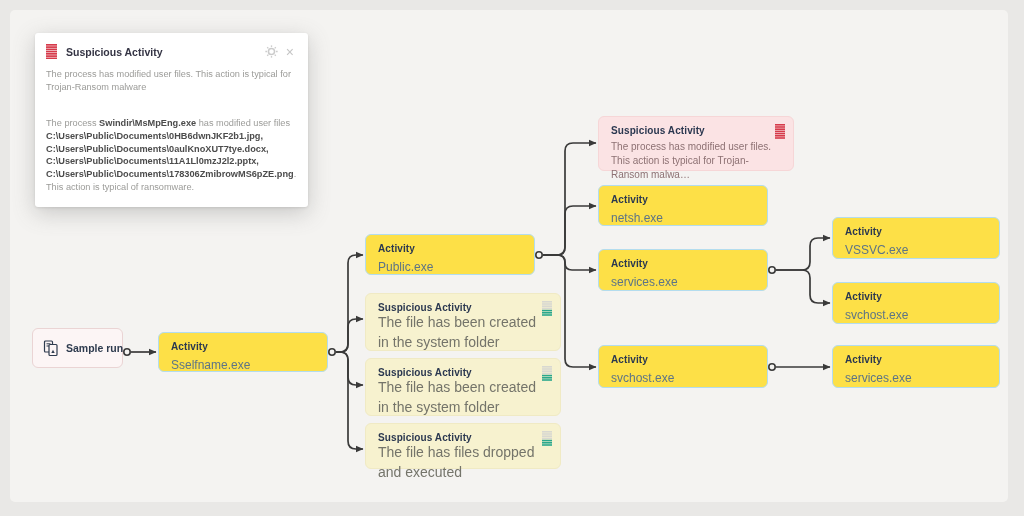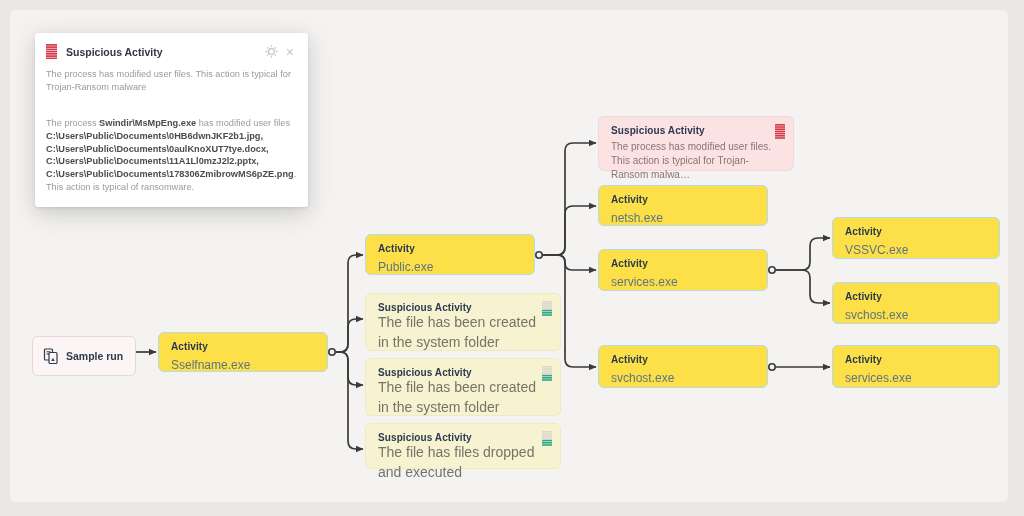--- a/index.html
+++ b/index.html
@@ -75,21 +75,21 @@
   </g>
   <g fill="#f4f3f1" stroke="#3a3a3a" stroke-width="1.6">
     <circle cx="127" cy="352" r="3.2"></circle>
     <circle cx="332" cy="352" r="3.2"></circle>
     <circle cx="539" cy="255" r="3.2"></circle>
     <circle cx="772" cy="270" r="3.2"></circle>
     <circle cx="772" cy="367" r="3.2"></circle>
   </g>
 </svg>
 
-<div class="node sample" style="left:32px;top:336px;width:104px;height:40px">
+<div class="node sample" style="left:32px;top:328px;width:91px;height:40px">
   <span style="line-height:0">
     <svg width="16" height="17" viewBox="0 0 16 17">
       <rect x="1.5" y="1" width="8" height="11" rx="1" fill="none" stroke="#2e3b4e" stroke-width="1.2"></rect>
       <line x1="3.5" y1="3.8" x2="7.5" y2="3.8" stroke="#2e3b4e" stroke-width="1"></line>
       <line x1="3.5" y1="6" x2="7.5" y2="6" stroke="#2e3b4e" stroke-width="1"></line>
       <rect x="6" y="4.5" width="8" height="11" rx="1" fill="#fcf5f5" stroke="#2e3b4e" stroke-width="1.2"></rect>
       <path d="M8.3 13 L10 9.8 L11.7 13 Z" fill="#2e3b4e"></path>
     </svg>
   </span>
   <span class="sample-label">Sample run</span>

